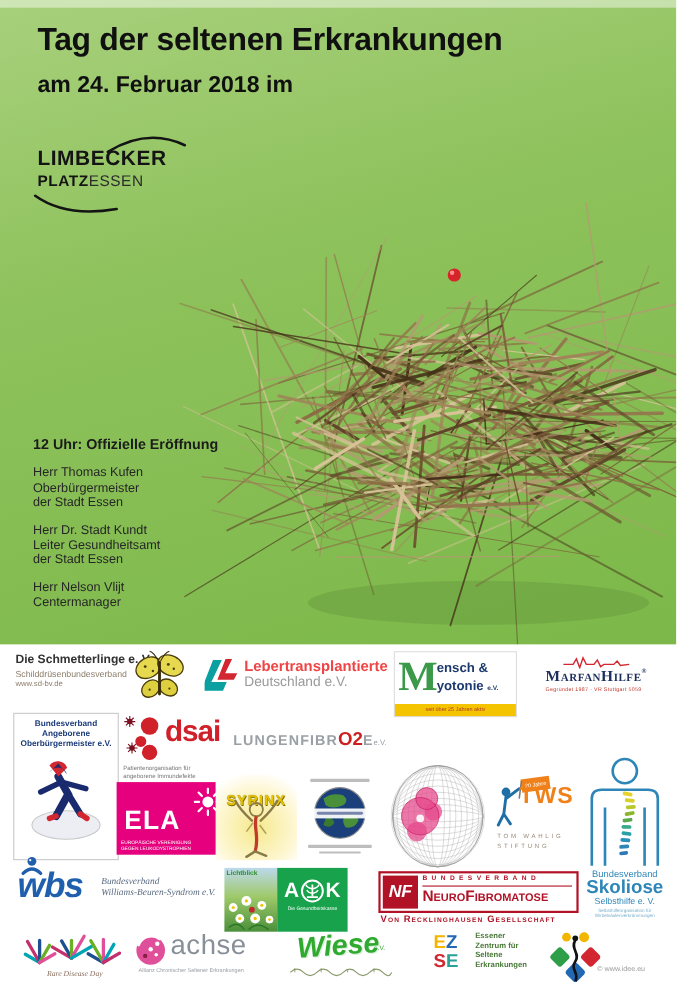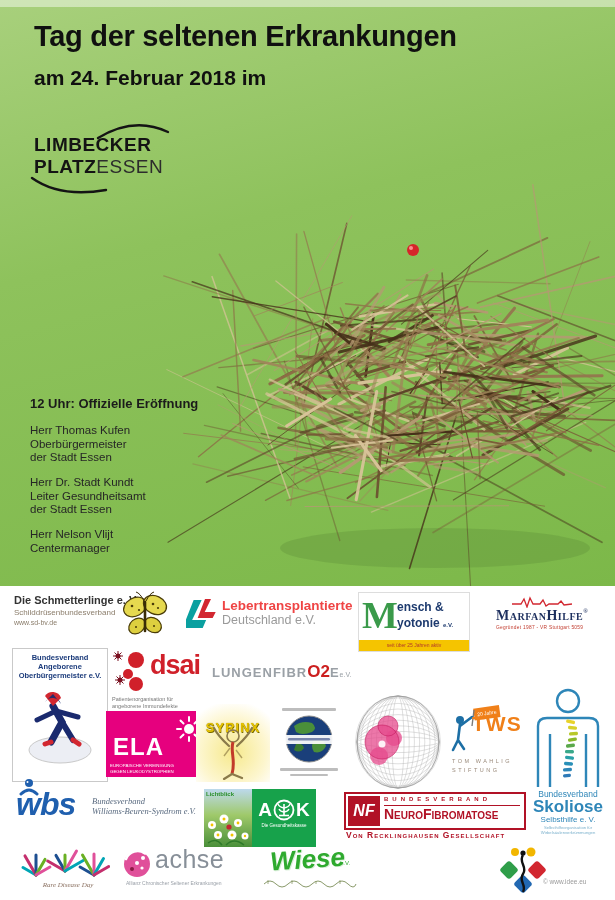--- a/index.html
+++ b/index.html
@@ -4,21 +4,21 @@
 <style>
   html,body{margin:0;padding:0;background:#fff;}
   .poster{position:relative;width:615px;height:900px;overflow:hidden;font-family:"Liberation Sans",sans-serif;background:#fff;}
   .abs{position:absolute;}
   .green{position:absolute;left:0;top:0;width:615px;height:586px;background:linear-gradient(165deg,#a8d07c 0%,#8ec25c 38%,#7cb849 100%);overflow:hidden;}
   .topstrip{position:absolute;left:0;top:0;width:615px;height:7px;background:rgba(255,255,255,.45);}
   .title{left:34px;top:20px;font-size:29px;font-weight:bold;color:#101010;letter-spacing:-.3px;}
   .subtitle{left:34px;top:66px;font-size:21px;font-weight:bold;color:#101010;}
   .venue{left:28px;top:128px;width:160px;height:80px;}
   .venue .l1{position:absolute;left:6px;top:6px;font-size:19px;font-weight:bold;letter-spacing:.5px;color:#141414;}
-  .venue .l2{position:absolute;left:6px;top:28px;font-size:19px;letter-spacing:.5px;color:#141414;text-align:right;}
+  .venue .l2{position:absolute;left:6px;top:28px;font-size:14px;letter-spacing:.5px;color:#141414;text-align:right;}
   .venue .l2 b{font-weight:bold;}
   .venue .l2 span.lt{font-weight:normal;color:#2c2c2c;}
   .sched{left:30px;top:396px;font-size:13px;font-weight:bold;color:#1b1b1b;}
   .spk{font-size:11.5px;line-height:13.5px;color:#262626;}
   .logos{position:absolute;left:0;top:586px;width:615px;height:314px;background:#fff;}
   .sc{font-variant:small-caps;}
   .bar{background:#9a9a9a;height:2.5px;border-radius:1px;opacity:.65;}
   svg{display:block;}
 </style>
 </head>
@@ -703,20 +703,32 @@
 
     <div class="abs" style="left:262px;top:258px;width:100px;height:52px;">
       <div style="position:absolute;left:8px;top:0px;transform:rotate(-4deg);font-size:26px;font-weight:bold;font-style:italic;color:#2faa2f;text-shadow:1px 1px 0 #d9efd9;">Wiese</div>
       <div style="position:absolute;left:78px;top:16px;font-size:6px;color:#2faa2f;">e.V.</div>
       <svg style="position:absolute;left:0;top:32px;" width="96" height="14" viewBox="0 0 96 14">
         <path d="M2,8 Q8,2 14,8 T26,8 T38,8 T50,8 T62,8 T74,8 T86,8 T94,8" stroke="#8a9a6a" stroke-width="1" fill="none"></path>
         <path d="M6,8 L6,4 M30,8 L30,4 M54,8 L54,5 M78,8 L78,4" stroke="#8a9a6a" stroke-width="0.8"></path>
       </svg>
     </div>
 
+    <div class="abs" style="left:394px;top:262px;width:104px;height:42px;">
+      <div style="position:absolute;left:0;top:0;width:34px;line-height:17px;font-weight:900;font-size:17px;">
+        <span style="color:#f2b600;">E</span><span style="color:#2268b2;">Z</span><br>
+        <span style="color:#d22730;">S</span><span style="color:#2aa198;">E</span>
+      </div>
+      <div style="position:absolute;left:38px;top:0px;font-size:7px;font-weight:bold;color:#4a7a3a;line-height:8.5px;">
+        <div>Essener</div>
+        <div>Zentrum für</div>
+        <div>Seltene</div>
+        <div>Erkrankungen</div>
+      </div>
+    </div>
 
     <svg class="abs" style="left:500px;top:259px;" width="46" height="52" viewBox="0 0 46 52">
       <circle cx="15" cy="7" r="4" fill="#f2b600"></circle>
       <circle cx="31" cy="7" r="4.5" fill="#f2b600"></circle>
       <rect x="2" y="18" width="14" height="14" rx="3" fill="#2f9e49" transform="rotate(45 9 25)"></rect>
       <rect x="30" y="18" width="14" height="14" rx="3" fill="#d22730" transform="rotate(45 37 25)"></rect>
       <rect x="16" y="32" width="14" height="14" rx="3" fill="#2268b2" transform="rotate(45 23 39)"></rect>
       <circle cx="23" cy="8" r="2.6" fill="#111"></circle>
       <path d="M23,10 C18,17 28,22 23,29 C18,36 27,40 23,47" stroke="#111" stroke-width="2.4" fill="none"></path>
     </svg>

